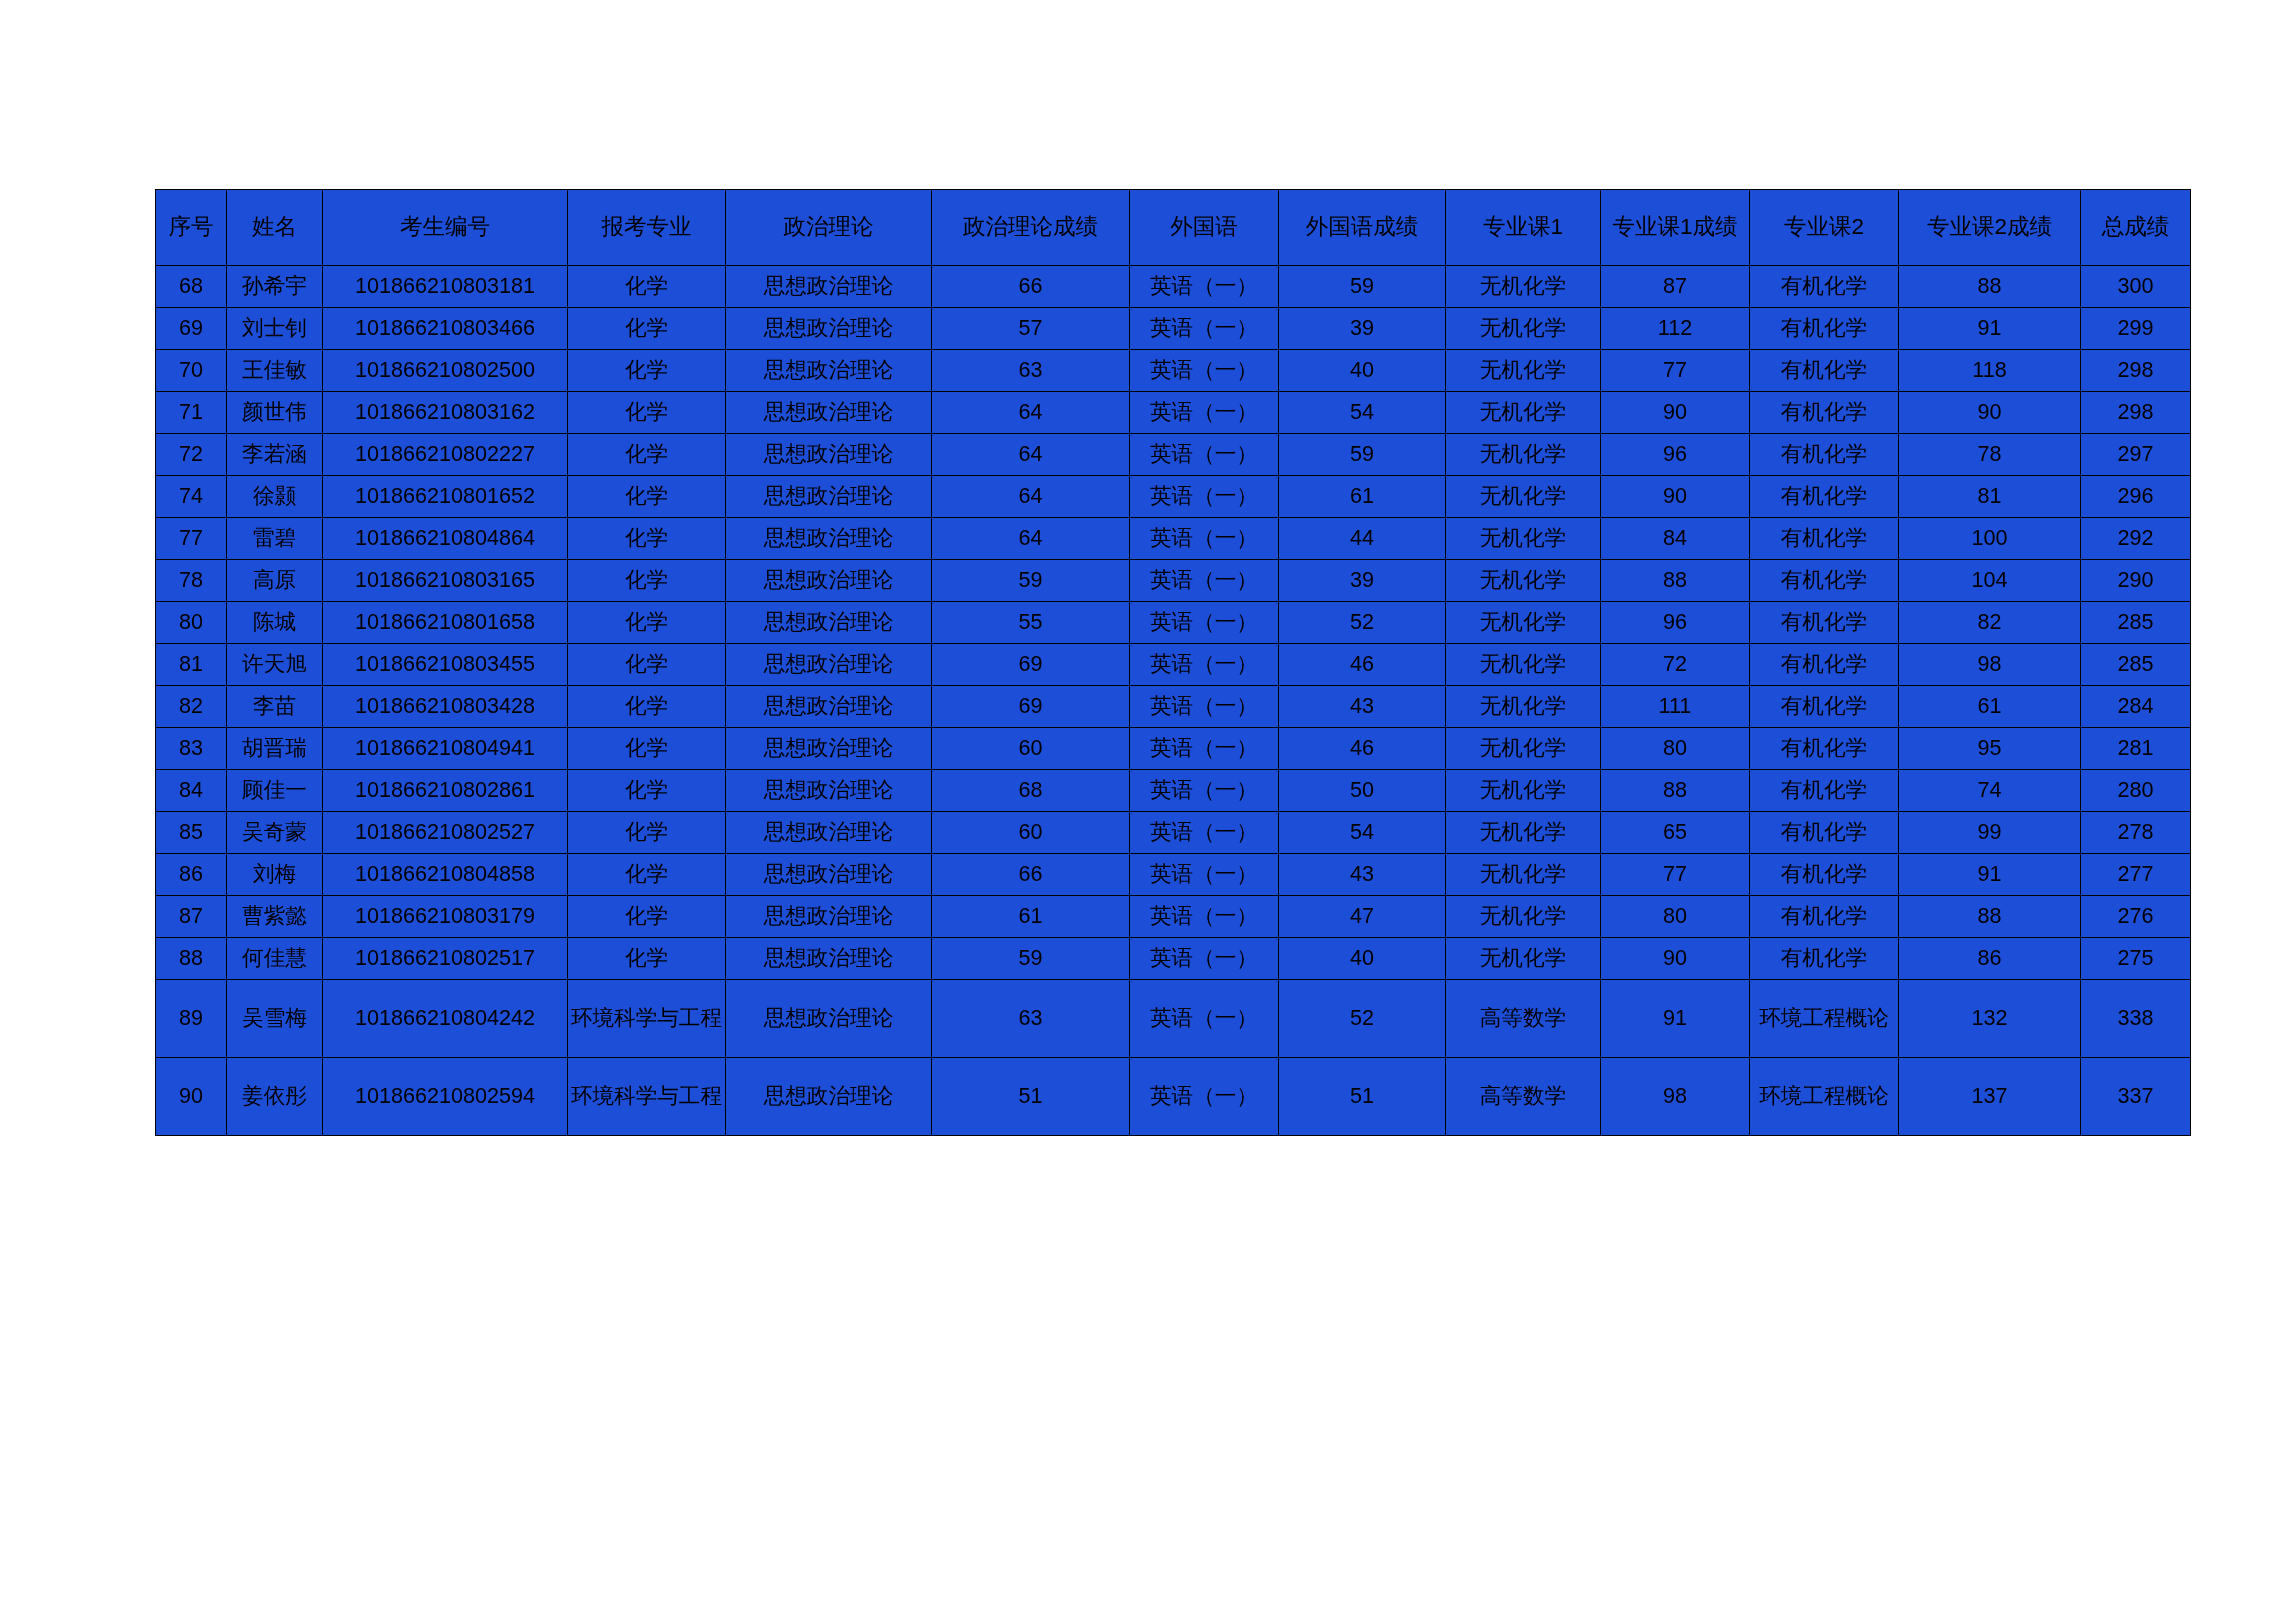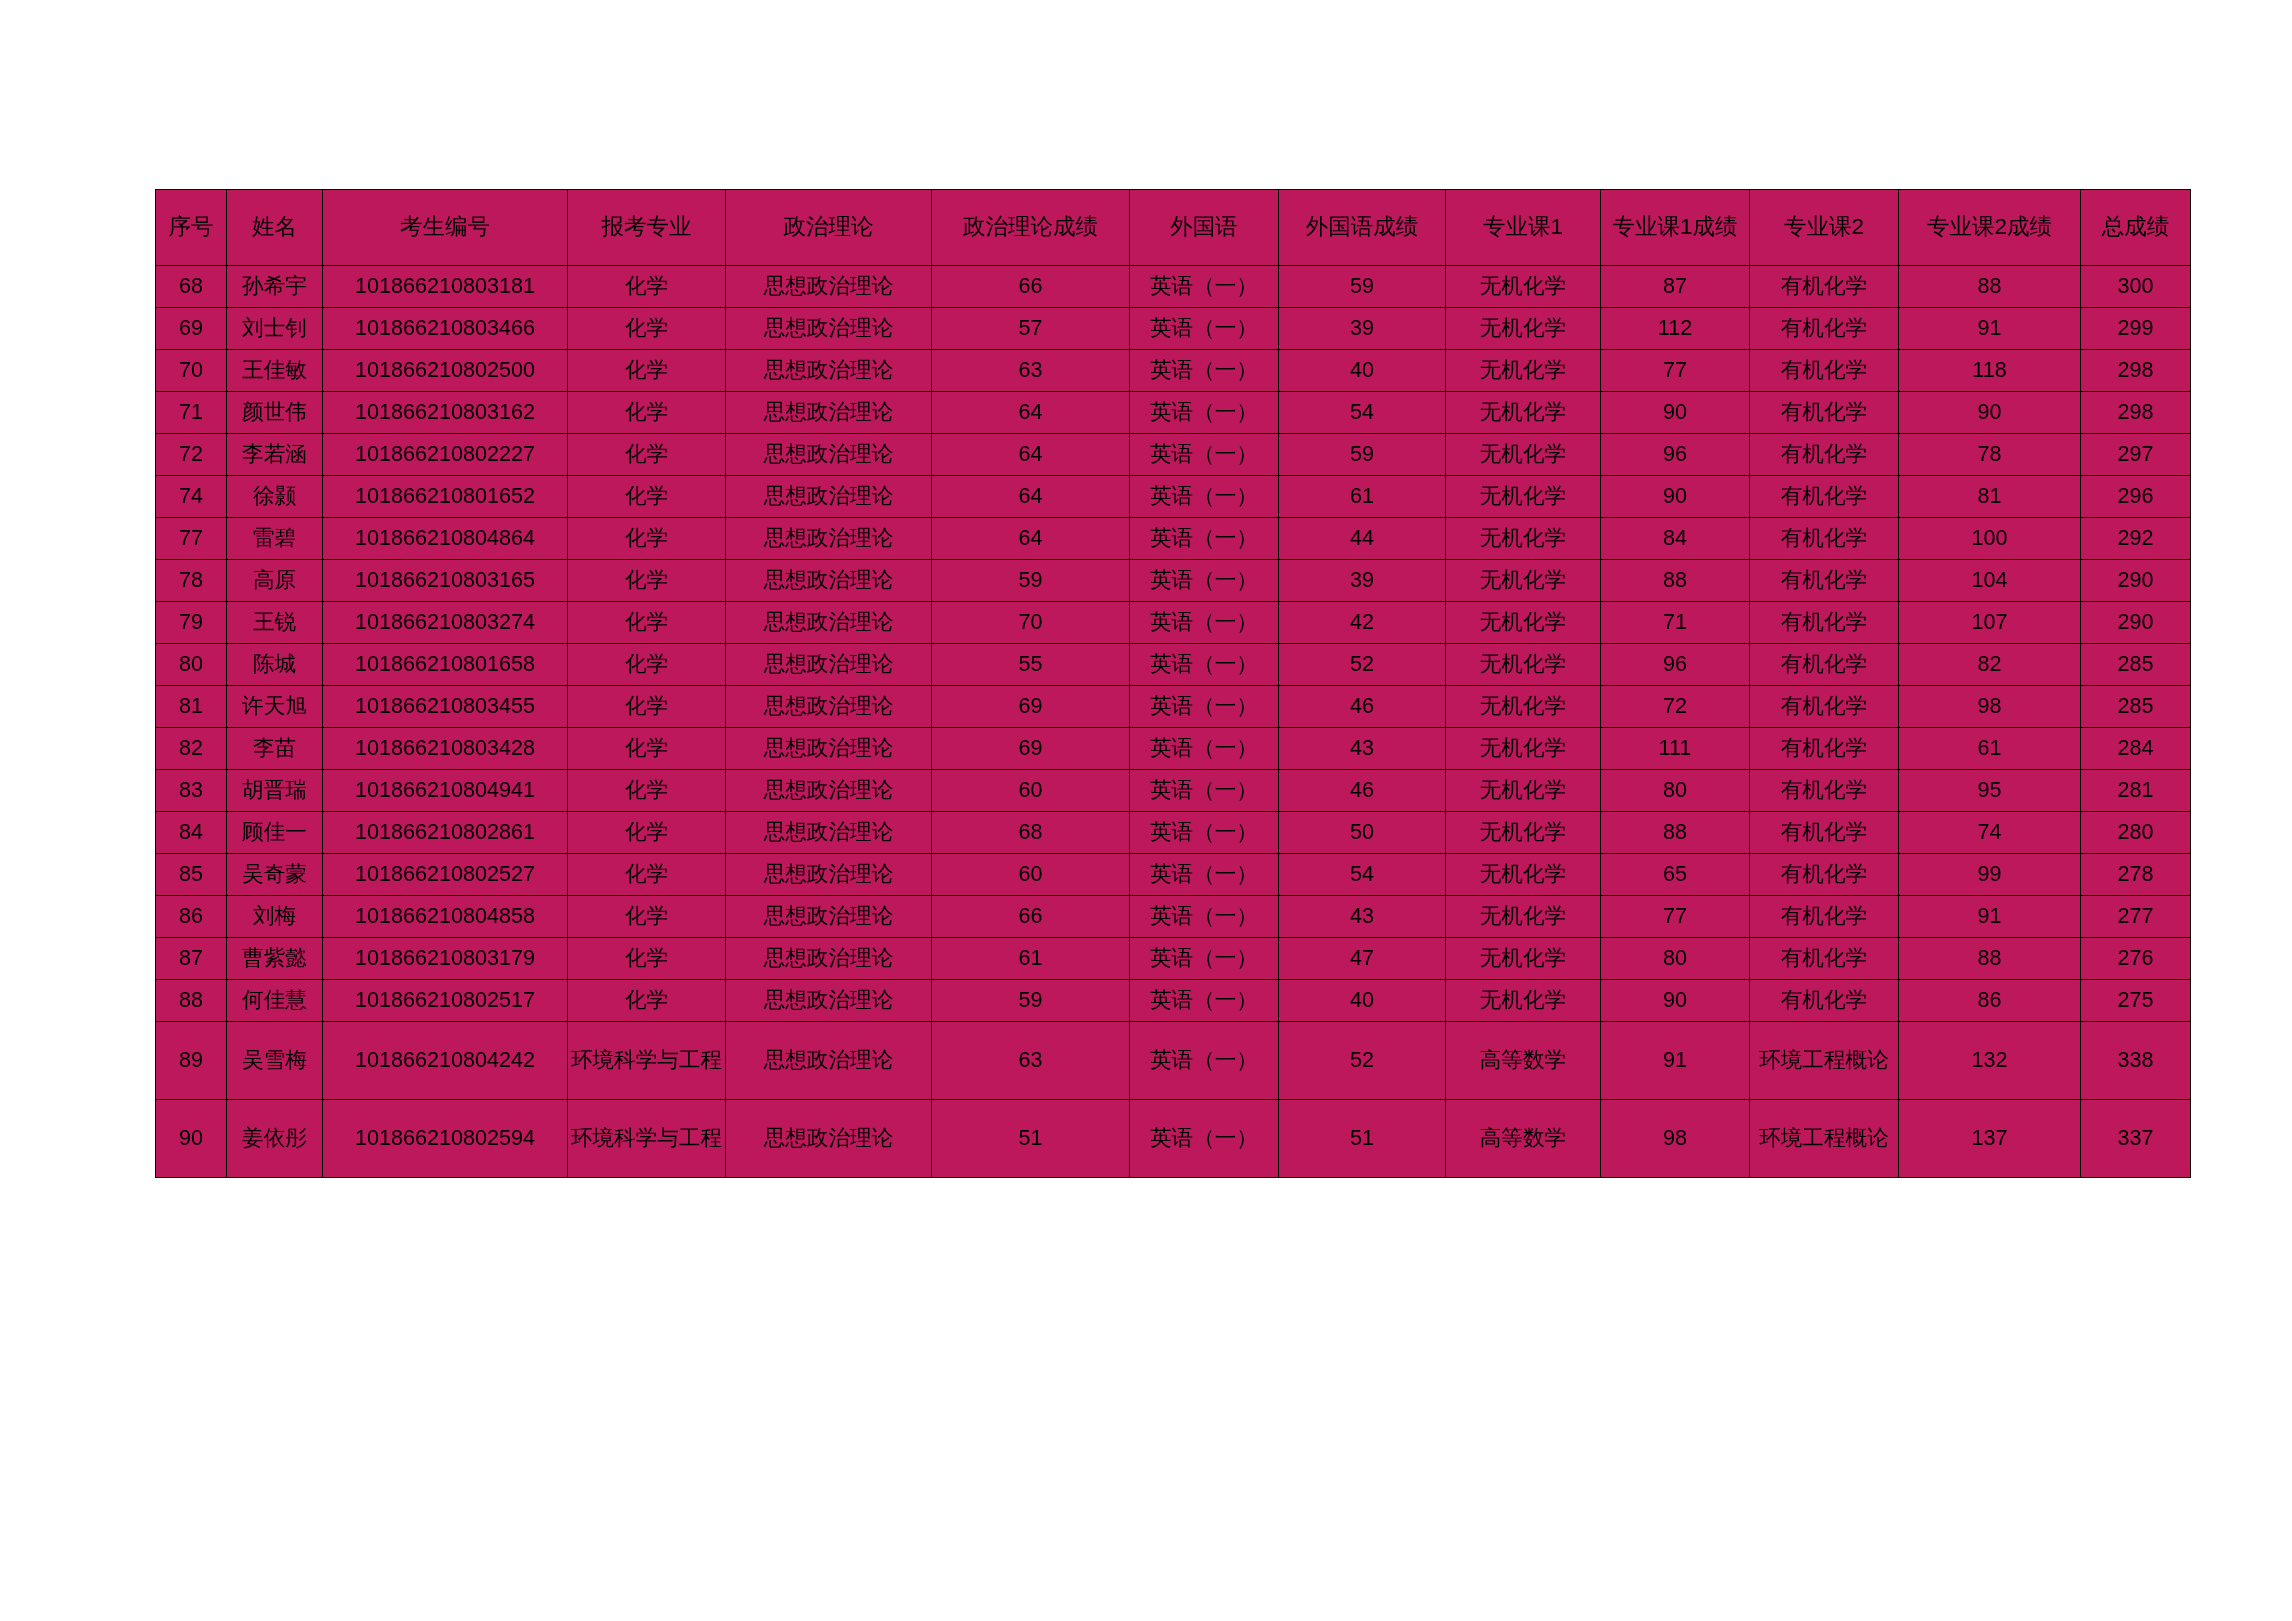--- a/index.html
+++ b/index.html
@@ -21,21 +21,21 @@
     box-sizing: border-box;
   }
   .table-wrap {
     position: absolute;
     left: 155px;
     top: 189px;
   }
   table.scores {
     border-collapse: collapse;
     table-layout: fixed;
-    background: #be185d;
+    background: #1d4ed8;
   }
   table.scores th,
   table.scores td {
     border: 1.5px solid #000000;
     text-align: center;
     vertical-align: middle;
     font-size: 21.6px;
     line-height: 1.25;
     padding: 2px 2.9px;
     white-space: nowrap;
@@ -223,35 +223,20 @@
             <td>59</td>
             <td>英语（一）</td>
             <td>39</td>
             <td>无机化学</td>
             <td>88</td>
             <td class="wrap">有机化学</td>
             <td>104</td>
             <td>290</td>
           </tr>
           <tr>
-            <td>79</td>
-            <td>王锐</td>
-            <td>101866210803274</td>
-            <td class="wrap">化学</td>
-            <td>思想政治理论</td>
-            <td>70</td>
-            <td>英语（一）</td>
-            <td>42</td>
-            <td>无机化学</td>
-            <td>71</td>
-            <td class="wrap">有机化学</td>
-            <td>107</td>
-            <td>290</td>
-          </tr>
-          <tr>
             <td>80</td>
             <td>陈城</td>
             <td>101866210801658</td>
             <td class="wrap">化学</td>
             <td>思想政治理论</td>
             <td>55</td>
             <td>英语（一）</td>
             <td>52</td>
             <td>无机化学</td>
             <td>96</td>

